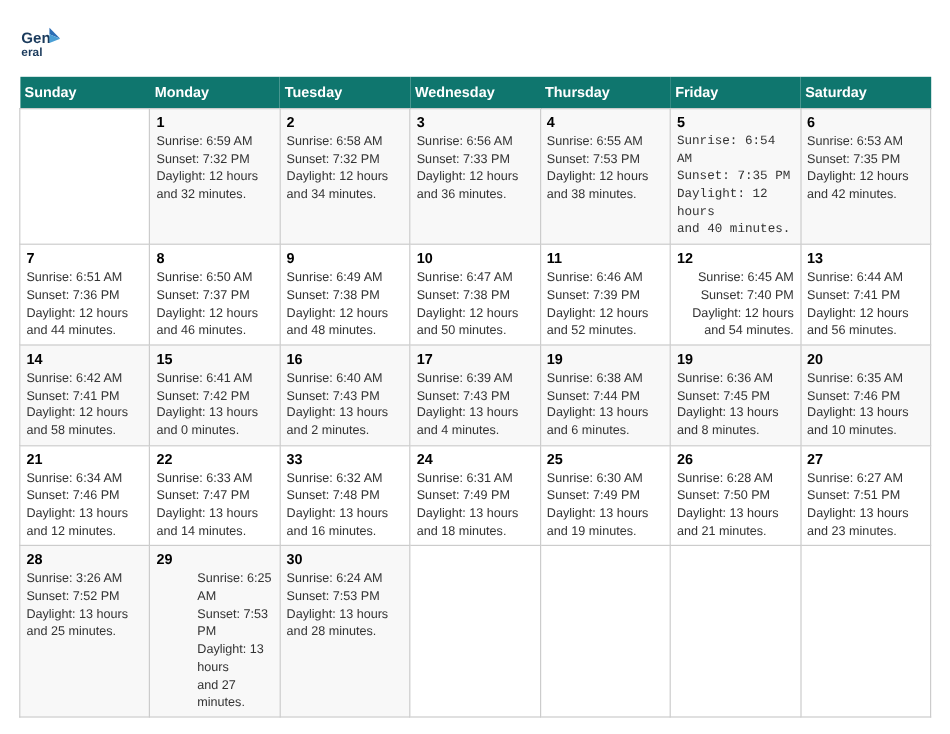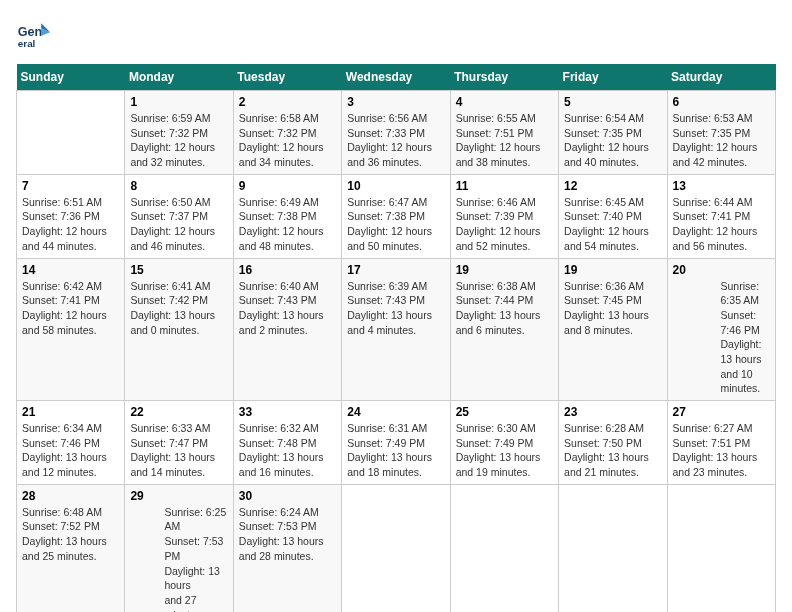--- a/index.html
+++ b/index.html
@@ -140,27 +140,27 @@
         <td>
           <span class="day-num">3</span>
           <div class="day-info" style="white-space: pre-line;">Sunrise: 6:56 AM
 Sunset: 7:33 PM
 Daylight: 12 hours
 and 36 minutes.</div>
         </td>
         <td>
           <span class="day-num">4</span>
           <div class="day-info" style="white-space: pre-line;">Sunrise: 6:55 AM
-Sunset: 7:51 PM
+Sunset: 7:53 PM
 Daylight: 12 hours
 and 38 minutes.</div>
         </td>
         <td>
           <span class="day-num">5</span>
-          <div class="day-info" style="white-space: pre-line;">Sunrise: 6:54 AM
+          <div class="day-info" style="white-space: pre-line; font-family: Liberation Mono, monospace;">Sunrise: 6:54 AM
 Sunset: 7:35 PM
 Daylight: 12 hours
 and 40 minutes.</div>
         </td>
         <td>
           <span class="day-num">6</span>
           <div class="day-info" style="white-space: pre-line;">Sunrise: 6:53 AM
 Sunset: 7:35 PM
 Daylight: 12 hours
 and 42 minutes.</div>
@@ -197,21 +197,21 @@
         </td>
         <td>
           <span class="day-num">11</span>
           <div class="day-info" style="white-space: pre-line;">Sunrise: 6:46 AM
 Sunset: 7:39 PM
 Daylight: 12 hours
 and 52 minutes.</div>
         </td>
         <td>
           <span class="day-num">12</span>
-          <div class="day-info" style="white-space: pre-line;">Sunrise: 6:45 AM
+          <div class="day-info" style="white-space: pre-line; text-align: right;">Sunrise: 6:45 AM
 Sunset: 7:40 PM
 Daylight: 12 hours
 and 54 minutes.</div>
         </td>
         <td>
           <span class="day-num">13</span>
           <div class="day-info" style="white-space: pre-line;">Sunrise: 6:44 AM
 Sunset: 7:41 PM
 Daylight: 12 hours
 and 56 minutes.</div>
@@ -255,21 +255,21 @@
         </td>
         <td>
           <span class="day-num">19</span>
           <div class="day-info" style="white-space: pre-line;">Sunrise: 6:36 AM
 Sunset: 7:45 PM
 Daylight: 13 hours
 and 8 minutes.</div>
         </td>
         <td>
           <span class="day-num">20</span>
-          <div class="day-info" style="white-space: pre-line; margin-left: 48px;">Sunrise: 6:35 AM
+          <div class="day-info" style="white-space: pre-line;">Sunrise: 6:35 AM
 Sunset: 7:46 PM
 Daylight: 13 hours
 and 10 minutes.</div>
         </td>
       </tr>
       <tr>
         <td>
           <span class="day-num">21</span>
           <div class="day-info" style="white-space: pre-line;">Sunrise: 6:34 AM
 Sunset: 7:46 PM
@@ -298,38 +298,38 @@
 and 18 minutes.</div>
         </td>
         <td>
           <span class="day-num">25</span>
           <div class="day-info" style="white-space: pre-line;">Sunrise: 6:30 AM
 Sunset: 7:49 PM
 Daylight: 13 hours
 and 19 minutes.</div>
         </td>
         <td>
-          <span class="day-num">23</span>
+          <span class="day-num">26</span>
           <div class="day-info" style="white-space: pre-line;">Sunrise: 6:28 AM
 Sunset: 7:50 PM
 Daylight: 13 hours
 and 21 minutes.</div>
         </td>
         <td>
           <span class="day-num">27</span>
           <div class="day-info" style="white-space: pre-line;">Sunrise: 6:27 AM
 Sunset: 7:51 PM
 Daylight: 13 hours
 and 23 minutes.</div>
         </td>
       </tr>
       <tr>
         <td>
           <span class="day-num">28</span>
-          <div class="day-info" style="white-space: pre-line;">Sunrise: 6:48 AM
+          <div class="day-info" style="white-space: pre-line;">Sunrise: 3:26 AM
 Sunset: 7:52 PM
 Daylight: 13 hours
 and 25 minutes.</div>
         </td>
         <td>
           <span class="day-num">29</span>
           <div class="day-info" style="white-space: pre-line; margin-left: 34px;">Sunrise: 6:25 AM
 Sunset: 7:53 PM
 Daylight: 13 hours
 and 27 minutes.</div>

